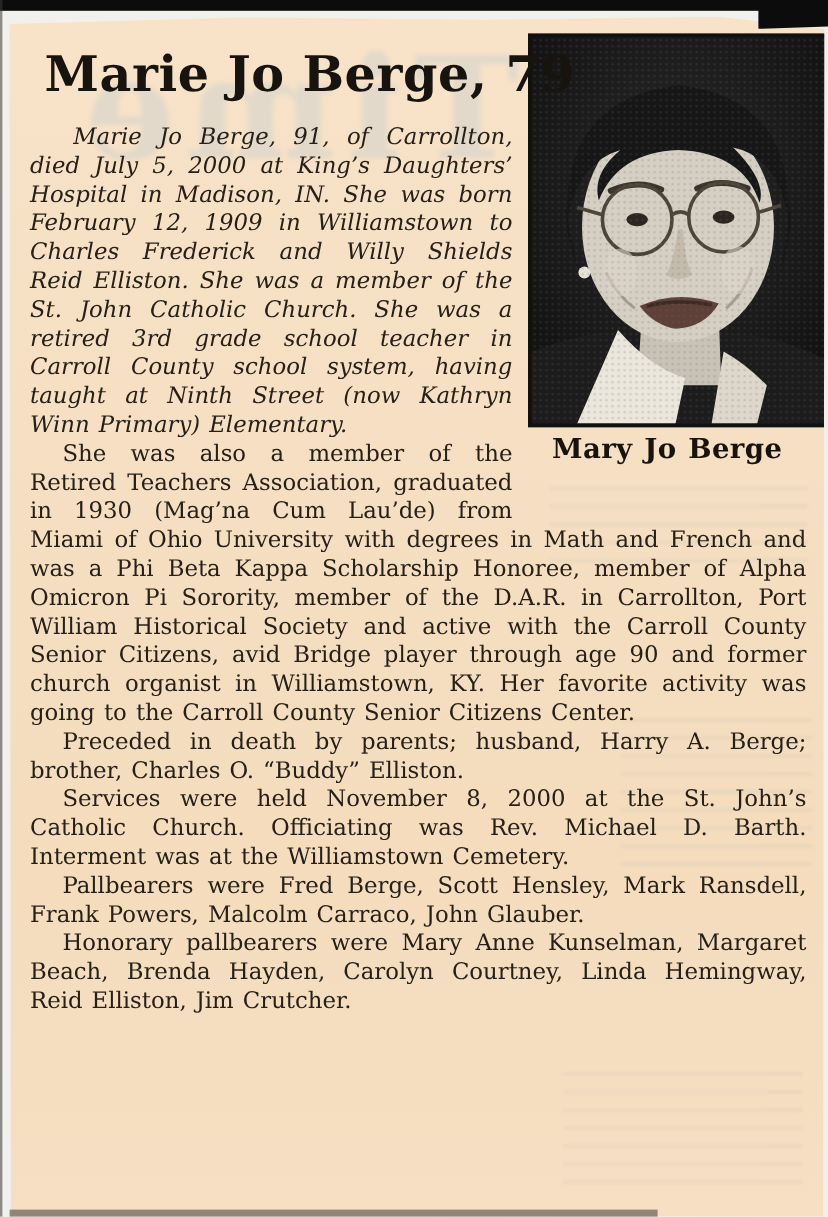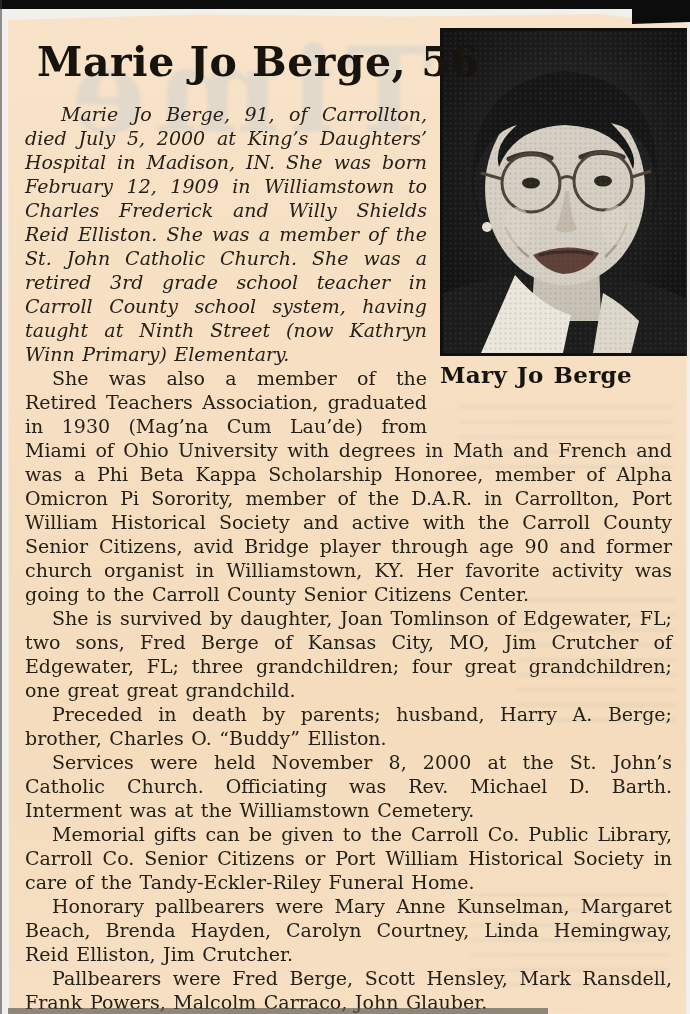--- a/index.html
+++ b/index.html
@@ -43,21 +43,21 @@
 
   .article-body{
     color:var(--ink);font-size:19px;line-height:24px;
     text-align:justify;word-spacing:1.5px;
   }
   .article-body p{margin:0;text-indent:27px;}
   .article-body p.first{text-indent:36px;font-style:italic;}
 
   figure.portrait{
     float:right;width:232px;margin:-74px 0 36px 13px;
-    padding:0;text-align:left;
+    padding:0;text-align:center;
   }
   .photo-frame{
     width:244px;height:322px;border:3px solid #101010;background:#181818;
     display:block;box-sizing:content-box;
   }
   figcaption{
     font-weight:bold;font-size:23px;color:#17130f;margin-top:7px;
     text-indent:0;letter-spacing:.3px;
   }
 </style>
@@ -71,21 +71,21 @@
 
 <div class="paper">
 
   <div class="ghost-masthead">in Time</div>
   <div class="ghost-blob b1"></div>
   <div class="ghost-blob b2"></div>
   <div class="ghost-blob b3"></div>
 
   <div class="paper-inner">
 
-    <h1 class="headline">Marie Jo Berge, 56</h1>
+    <h1 class="headline">Marie Jo Berge, 79</h1>
 
     <div class="article-body">
 
       <figure class="portrait">
         <svg class="photo-frame" viewBox="0 0 244 322" xmlns="http://www.w3.org/2000/svg" aria-hidden="true">
           <defs>
             <pattern id="halftone" width="5" height="5" patternUnits="userSpaceOnUse">
               <circle cx="2.5" cy="2.5" r="1.1" fill="#6a6a6a"></circle>
             </pattern>
             <radialGradient id="bgshade" cx="50%" cy="40%" r="75%">
@@ -132,22 +132,20 @@
 
           <circle cx="44" cy="196" r="5" fill="#e8e3d8"></circle>
 
           <rect width="244" height="322" fill="url(#halftone)" opacity=".22"></rect>
         </svg>
         <figcaption>Mary Jo Berge</figcaption>
       </figure>
 
       <p class="first">Marie Jo Berge, 91, of Carrollton, died July 5, 2000 at King’s Daughters’ Hospital in Madison, IN. She was born February 12, 1909 in Williamstown to Charles Frederick and Willy Shields Reid Elliston. She was a member of the St. John Catholic Church. She was a retired 3rd grade school teacher in Carroll County school system, having taught at Ninth Street (now Kathryn Winn Primary) Elementary.</p>
       <p>She was also a member of the Retired Teachers Association, graduated in 1930 (Mag’na Cum Lau’de) from Miami of Ohio University with degrees in Math and French and was a Phi Beta Kappa Scholarship Honoree, member of Alpha Omicron Pi Sorority, member of the D.A.R. in Carrollton, Port William Historical Society and active with the Carroll County Senior Citizens, avid Bridge player through age 90 and former church organist in Williamstown, KY.  Her favorite activity was going to the Carroll County Senior Citizens Center.</p>
-      <p>She is survived by daughter, Joan Tomlinson of Edgewater, FL; two sons, Fred Berge of Kansas City, MO, Jim Crutcher of Edgewater, FL; three grandchildren; four great grandchildren; one great great grandchild.</p>
       <p>Preceded in death by parents; husband, Harry A. Berge; brother, Charles O. “Buddy” Elliston.</p>
       <p>Services were held November 8, 2000 at the St. John’s Catholic Church.  Officiating was Rev. Michael D. Barth.  Interment was at the Williamstown Cemetery.</p>
-      <p>Memorial gifts can be given to the Carroll Co. Public Library, Carroll Co. Senior Citizens or Port William Historical Society in care of the Tandy-Eckler-Riley Funeral Home.</p>
+      <p>Pallbearers were Fred Berge, Scott Hensley, Mark Ransdell, Frank Powers, Malcolm Carraco, John Glauber.</p>
       <p>Honorary pallbearers were Mary Anne Kunselman, Margaret Beach, Brenda Hayden, Carolyn Courtney, Linda Hemingway, Reid Elliston, Jim Crutcher.</p>
-      <p>Pallbearers were Fred Berge, Scott Hensley, Mark Ransdell, Frank Powers, Malcolm Carraco, John Glauber.</p>
 
     </div>
   </div>
 </div>
 
 </body></html>

